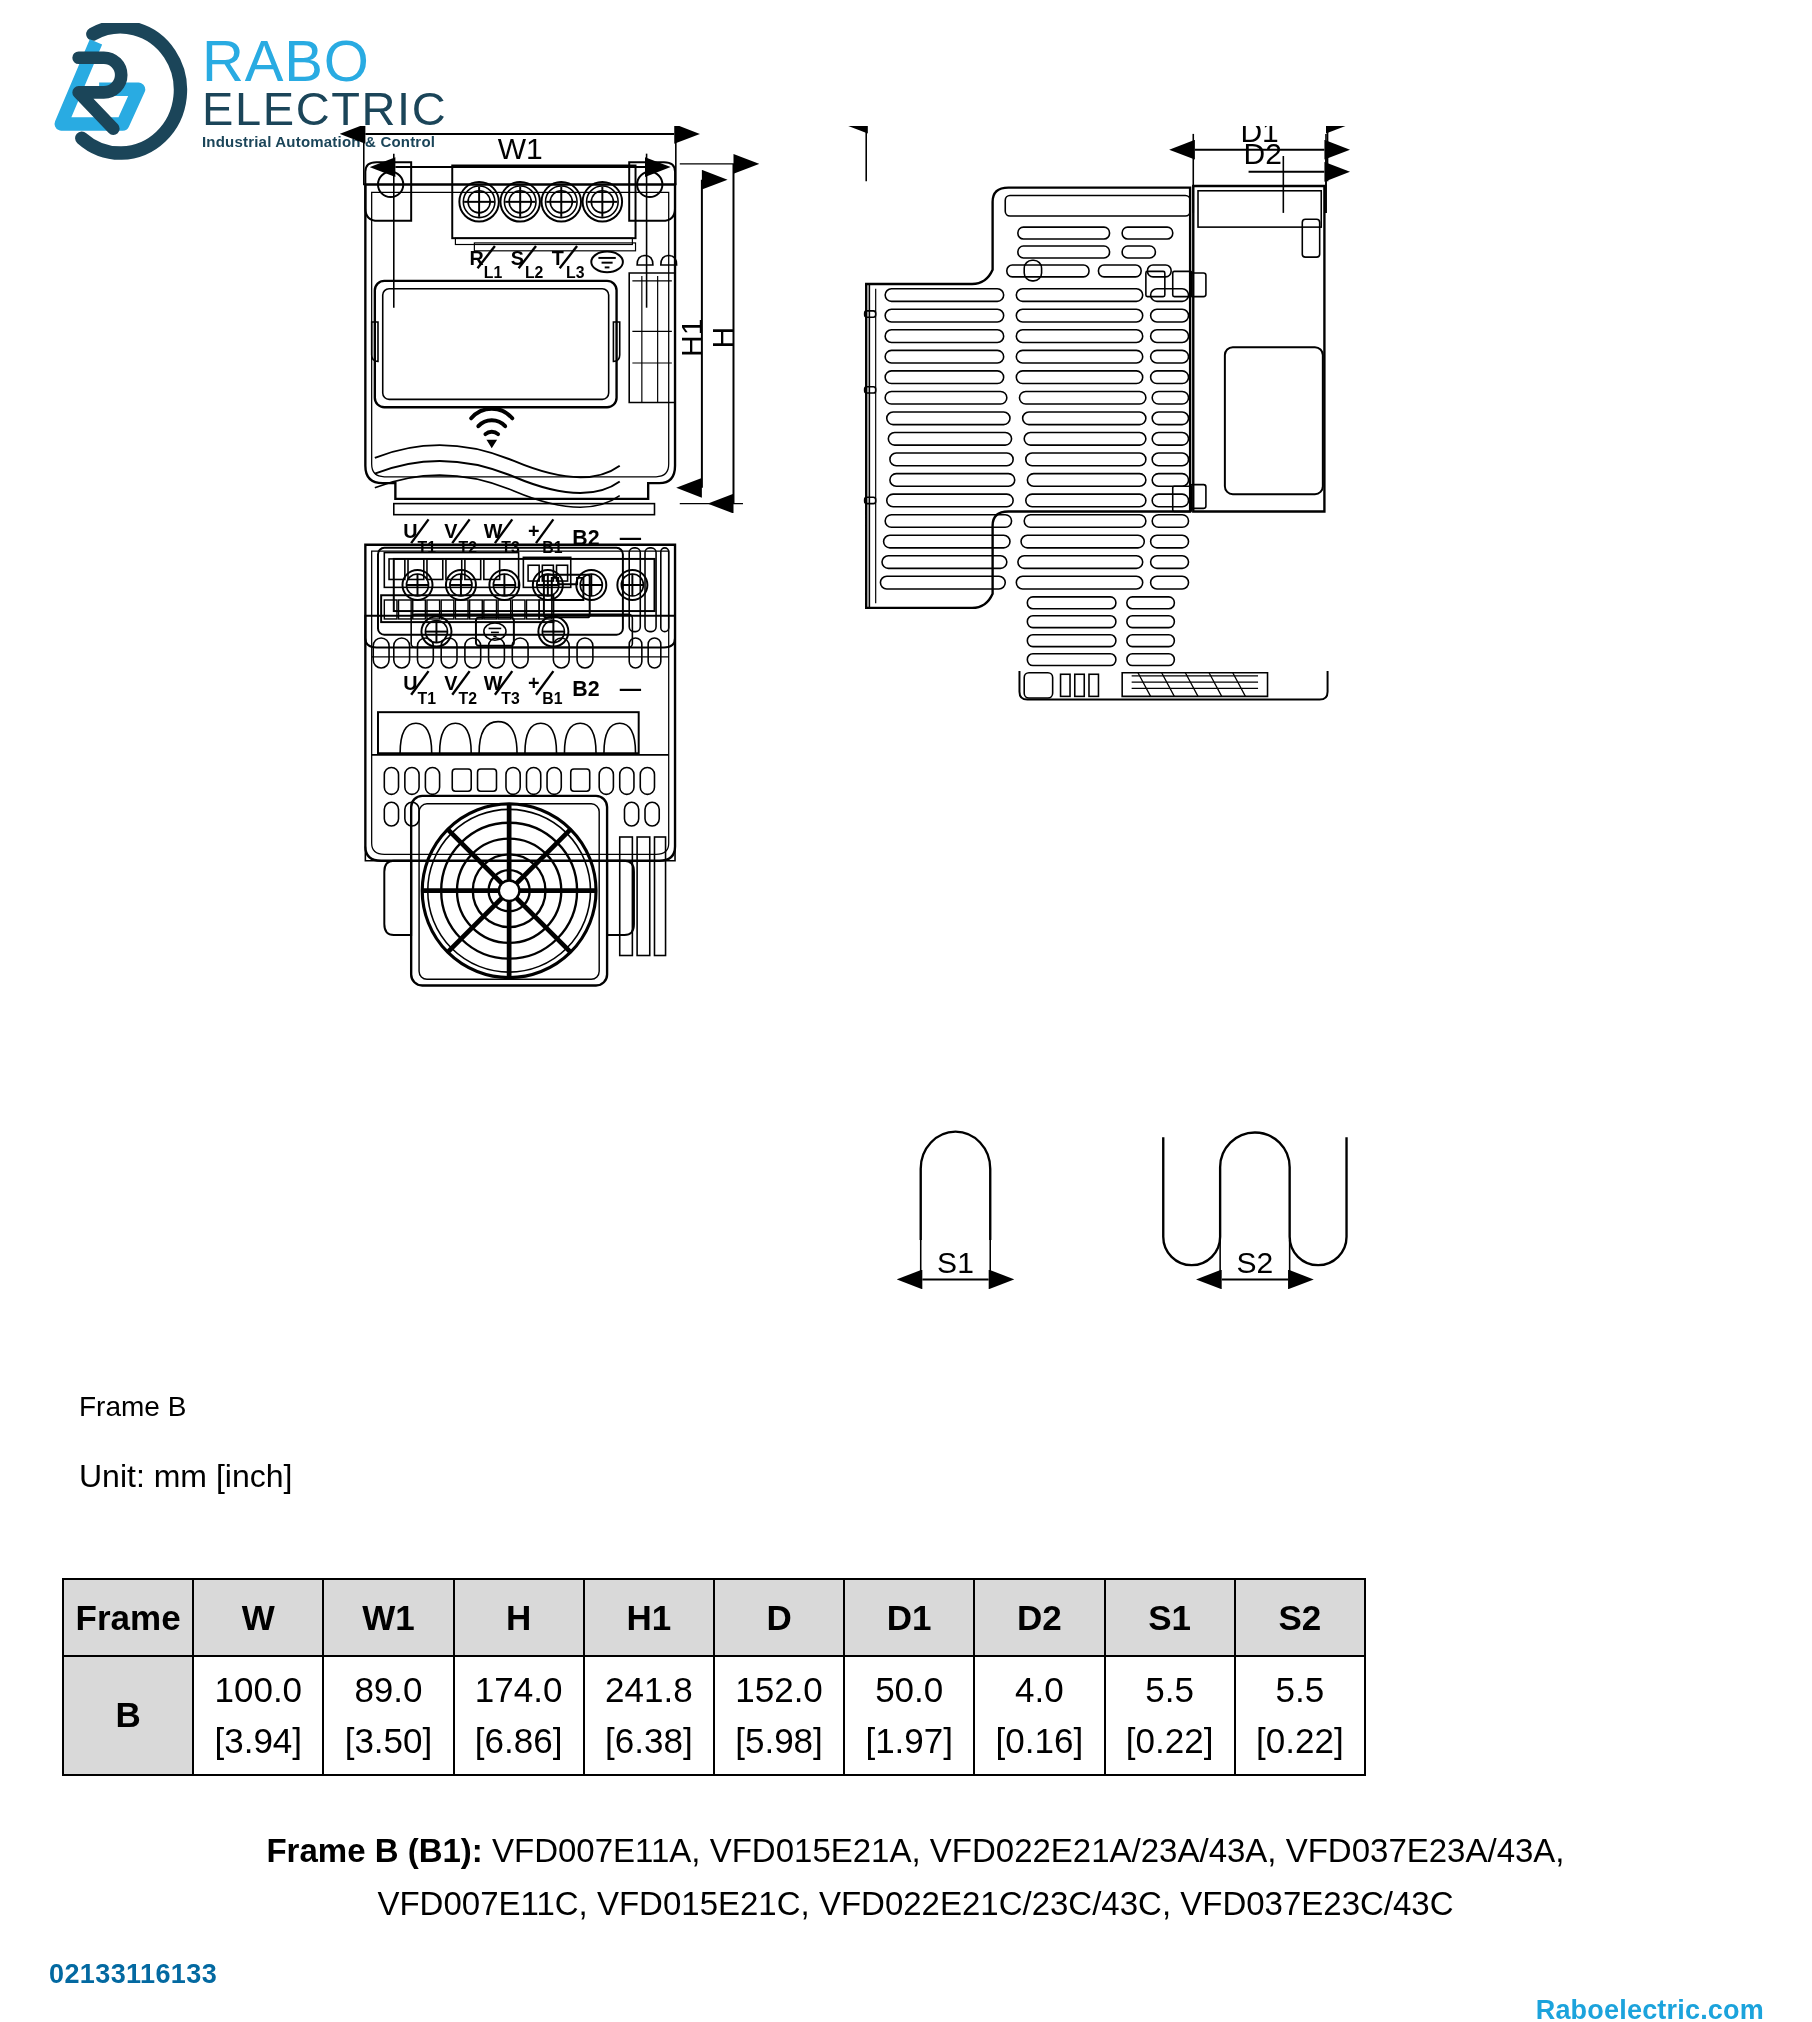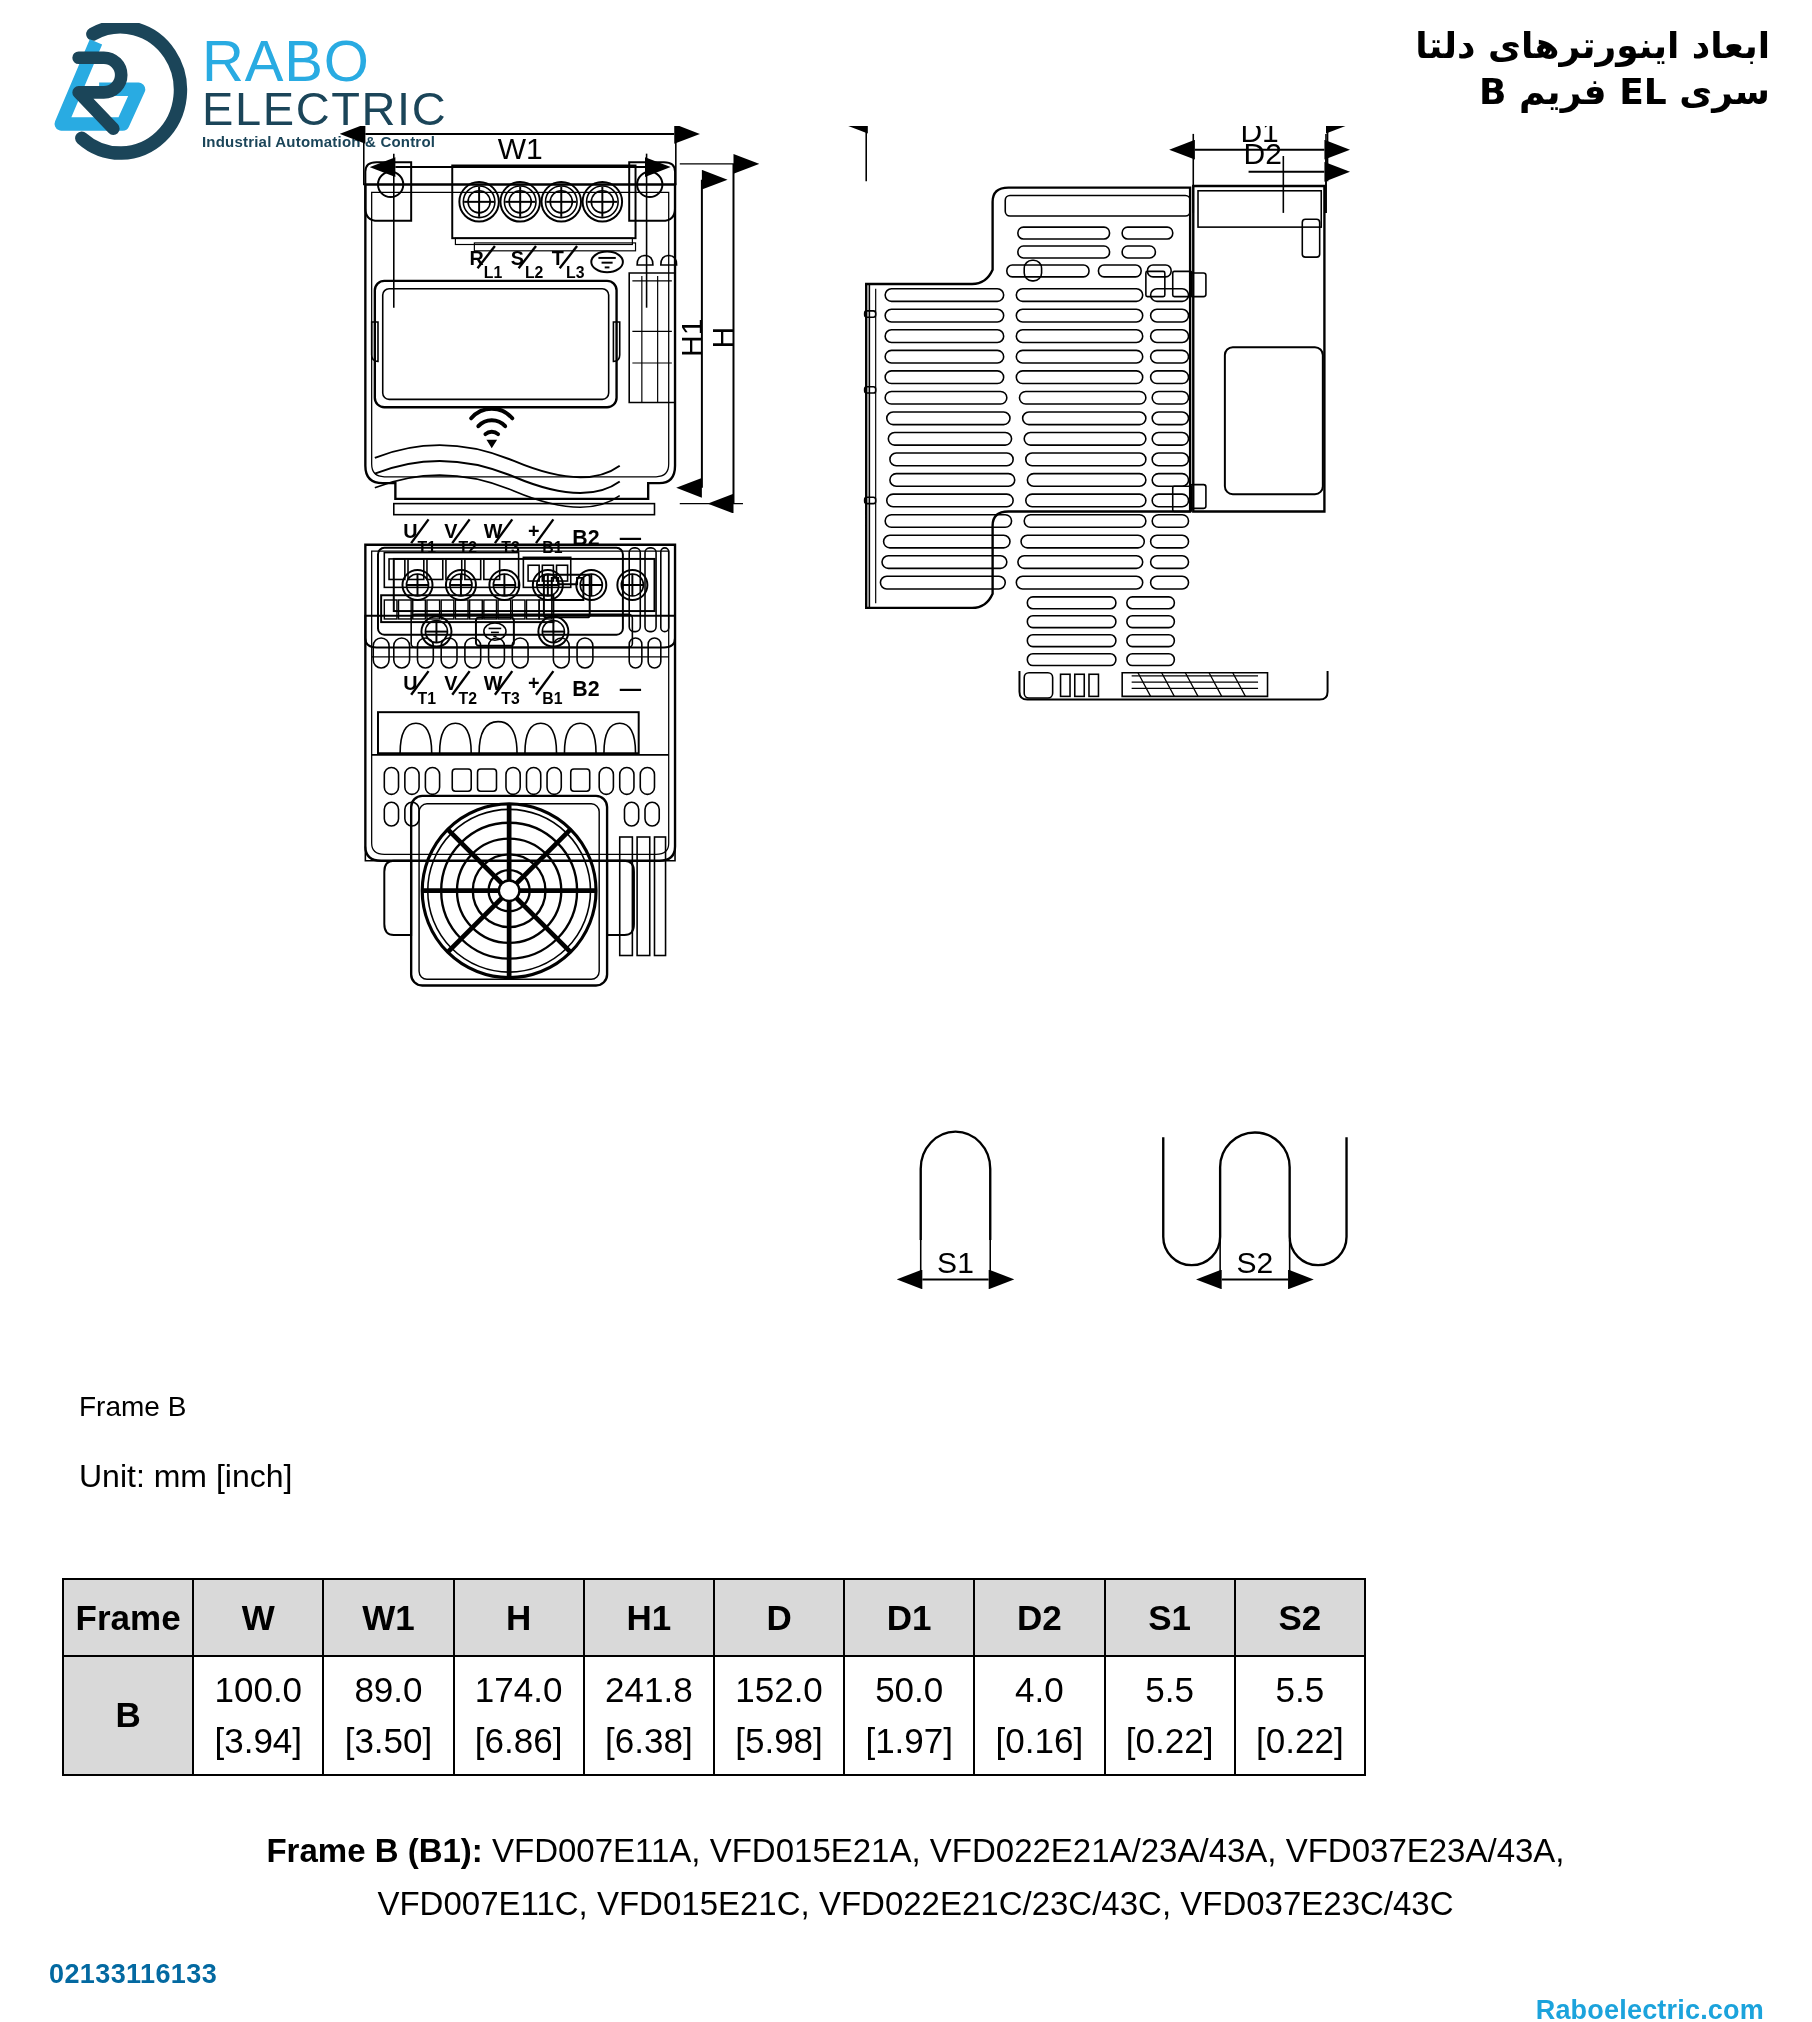--- a/index.html
+++ b/index.html
@@ -131,24 +131,20 @@
         <path d="M40 44 L72 44 A 22 22 0 0 1 72 88 L40 88 L84 134" fill="none" stroke="#1b4559" stroke-width="16" stroke-linejoin="round" stroke-linecap="round"></path>
       </svg>
     </div>
     <div class="logo-text">
       <div class="logo-rabo">RABO</div>
       <div class="logo-electric">ELECTRIC</div>
       <div class="logo-tag">Industrial Automation &amp; Control</div>
     </div>
   </div>
 
-  <div class="title-fa">
-    <div>ابعاد اینورترهای دلتا</div>
-    <div>سری EL فریم B</div>
-  </div>
 </div>
 
 <div class="drawings">
 <svg width="1813" height="1264" viewBox="0 0 2294 1600" xmlns="http://www.w3.org/2000/svg">
   <defs>
     <marker id="arrL" markerWidth="14" markerHeight="10" refX="13" refY="5" orient="auto">
       <path d="M13,0 L13,10 L0,5 z" fill="#000"></path>
     </marker>
     <marker id="arrR" markerWidth="14" markerHeight="10" refX="1" refY="5" orient="auto">
       <path d="M1,0 L1,10 L14,5 z" fill="#000"></path>

